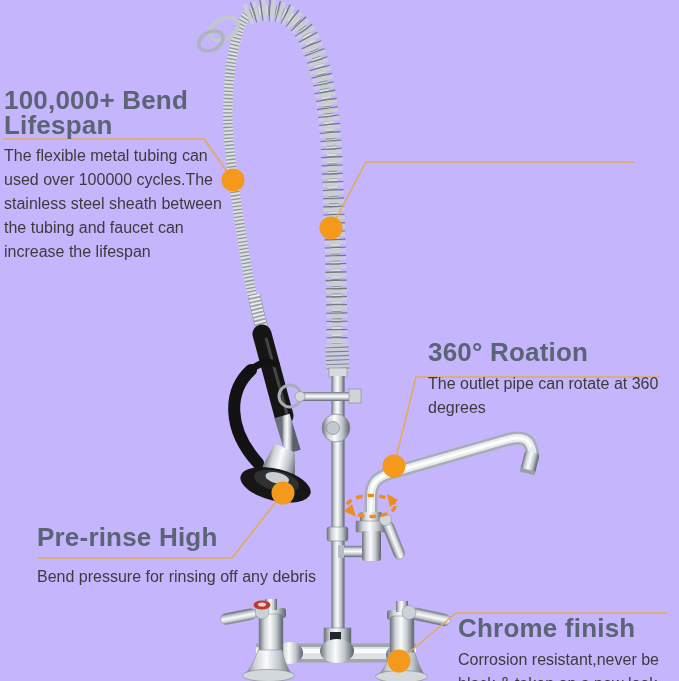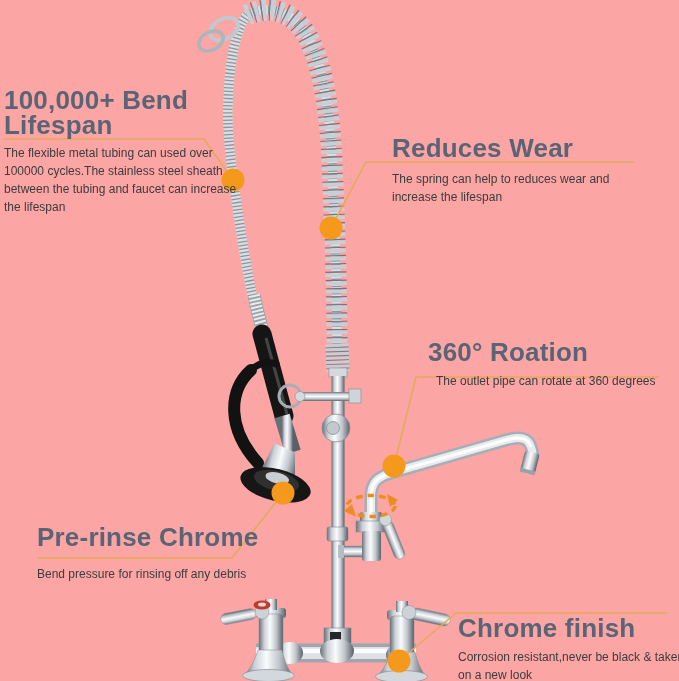--- a/index.html
+++ b/index.html
@@ -1,35 +1,35 @@
 <!DOCTYPE html>
 <html><head>
 <meta charset="utf-8">
 <style>
   html,body{margin:0;padding:0;background:#fff;}
   .canvas{
-    position:relative;width:679px;height:681px;background:#fca5a5;
+    position:relative;width:679px;height:681px;background:#c4b5fd;
     font-family:"Liberation Sans",sans-serif;overflow:hidden;
   }
   .canvas svg{position:absolute;left:0;top:0;}
   .callout{position:absolute;}
   .callout h2{
     margin:0;font-size:26px;line-height:25px;font-weight:bold;
     color:#5A6474;letter-spacing:.2px;
   }
   .callout p{
-    margin:0;font-size:12px;line-height:18px;color:#3C3C3C;
+    margin:0;font-size:16px;line-height:24px;color:#3C3C3C;
   }
   #co-lifespan{left:4px;top:88px;width:240px;}
   #co-lifespan h2{width:225px;}
   #co-lifespan p{margin-top:6px;}
   #co-wear{left:392px;top:136px;width:262px;}
   #co-wear p{margin-top:9px;}
   #co-rotation{left:428px;top:340px;width:250px;}
-  #co-rotation p{margin-top:7px;margin-left:8px;}
+  #co-rotation p{margin-top:7px;}
   #co-prerinse{left:37px;top:525px;width:280px;}
   #co-prerinse p{margin-top:15px;}
   #co-chrome{left:458px;top:616px;width:230px;}
   #co-chrome p{margin-top:7px;}
 </style>
 </head>
 <body>
 
 <div class="canvas">
 
@@ -182,32 +182,28 @@
       <circle cx="283" cy="493" r="11.5"></circle>
       <circle cx="399" cy="661" r="11.5"></circle>
     </g>
   </svg>
 
   <div class="callout" id="co-lifespan">
     <h2>100,000+ Bend Lifespan</h2>
     <p>The flexible metal tubing can used over 100000 cycles.The stainless steel sheath between the tubing and faucet can increase the lifespan</p>
   </div>
 
-  <div class="callout" id="co-wear">
-    <h2>Reduces Wear</h2>
-    <p>The spring can help to reduces wear and increase the lifespan</p>
-  </div>
 
   <div class="callout" id="co-rotation">
     <h2>360° Roation</h2>
     <p>The outlet pipe can rotate at 360 degrees</p>
   </div>
 
   <div class="callout" id="co-prerinse">
-    <h2>Pre-rinse Chrome</h2>
+    <h2>Pre-rinse High</h2>
     <p>Bend pressure for rinsing off any debris</p>
   </div>
 
   <div class="callout" id="co-chrome">
     <h2>Chrome finish</h2>
     <p>Corrosion resistant,never be black &amp; taken on a new look</p>
   </div>
 
 </div>
 

